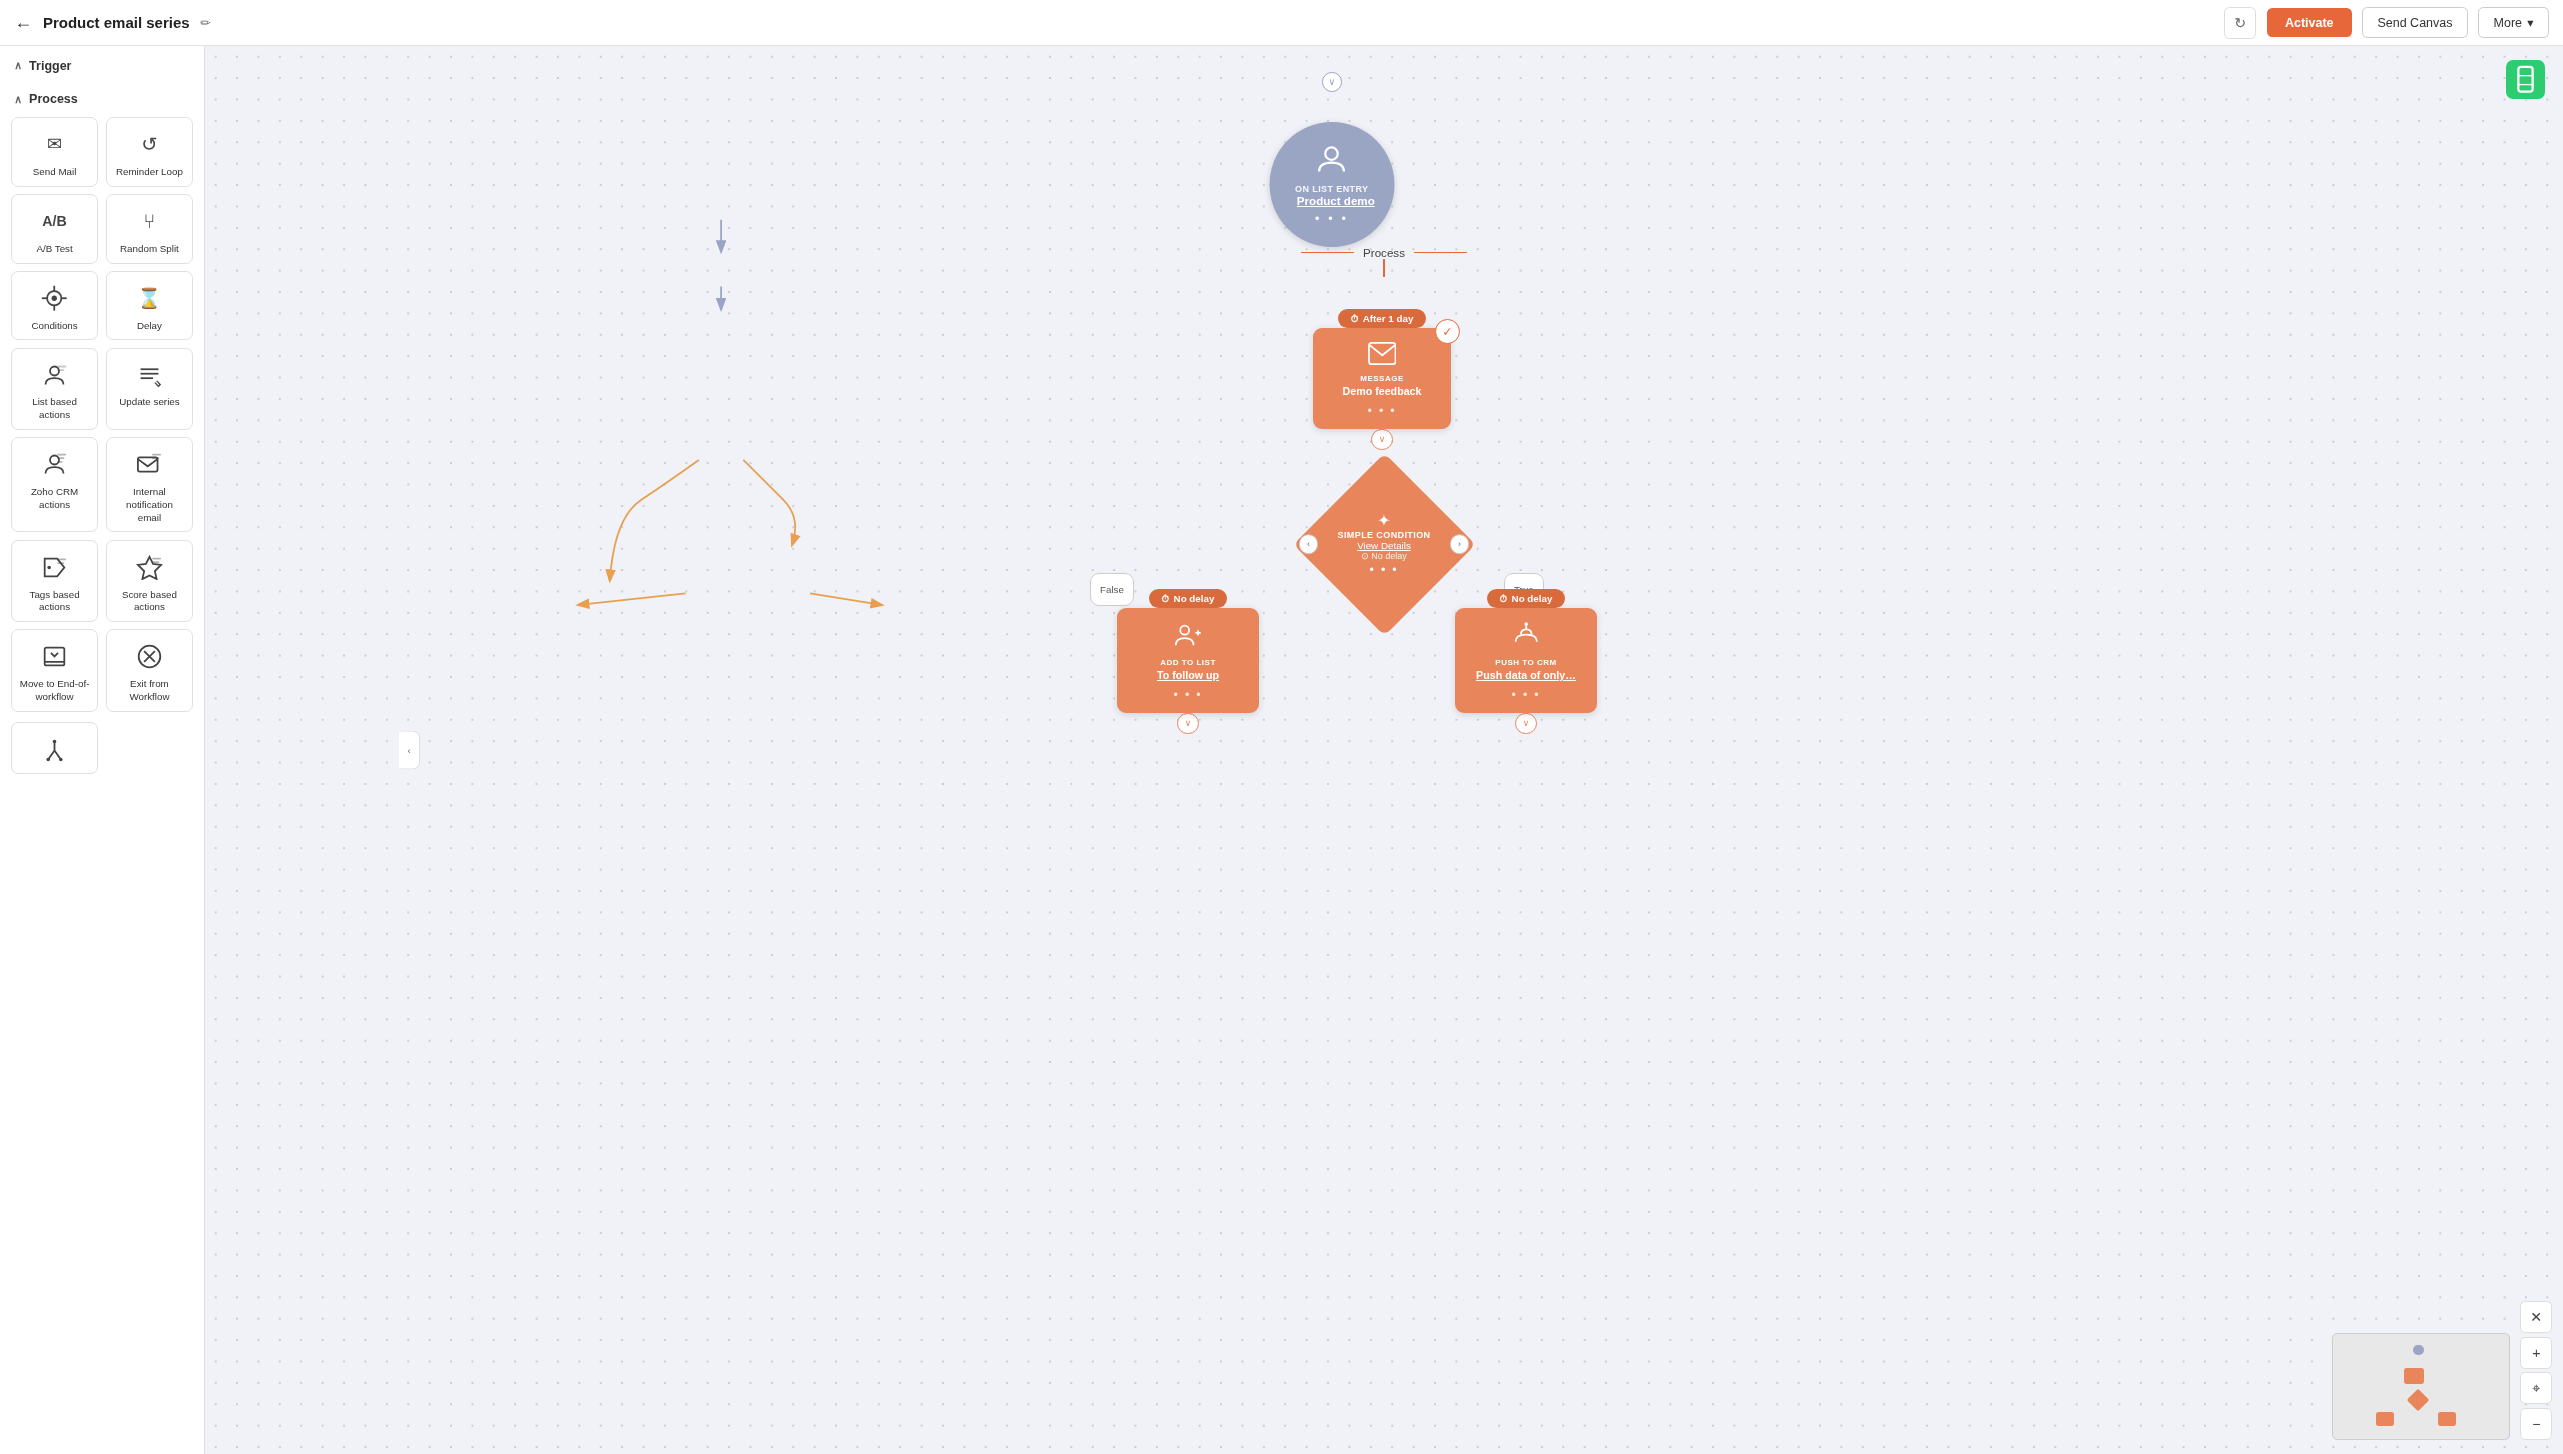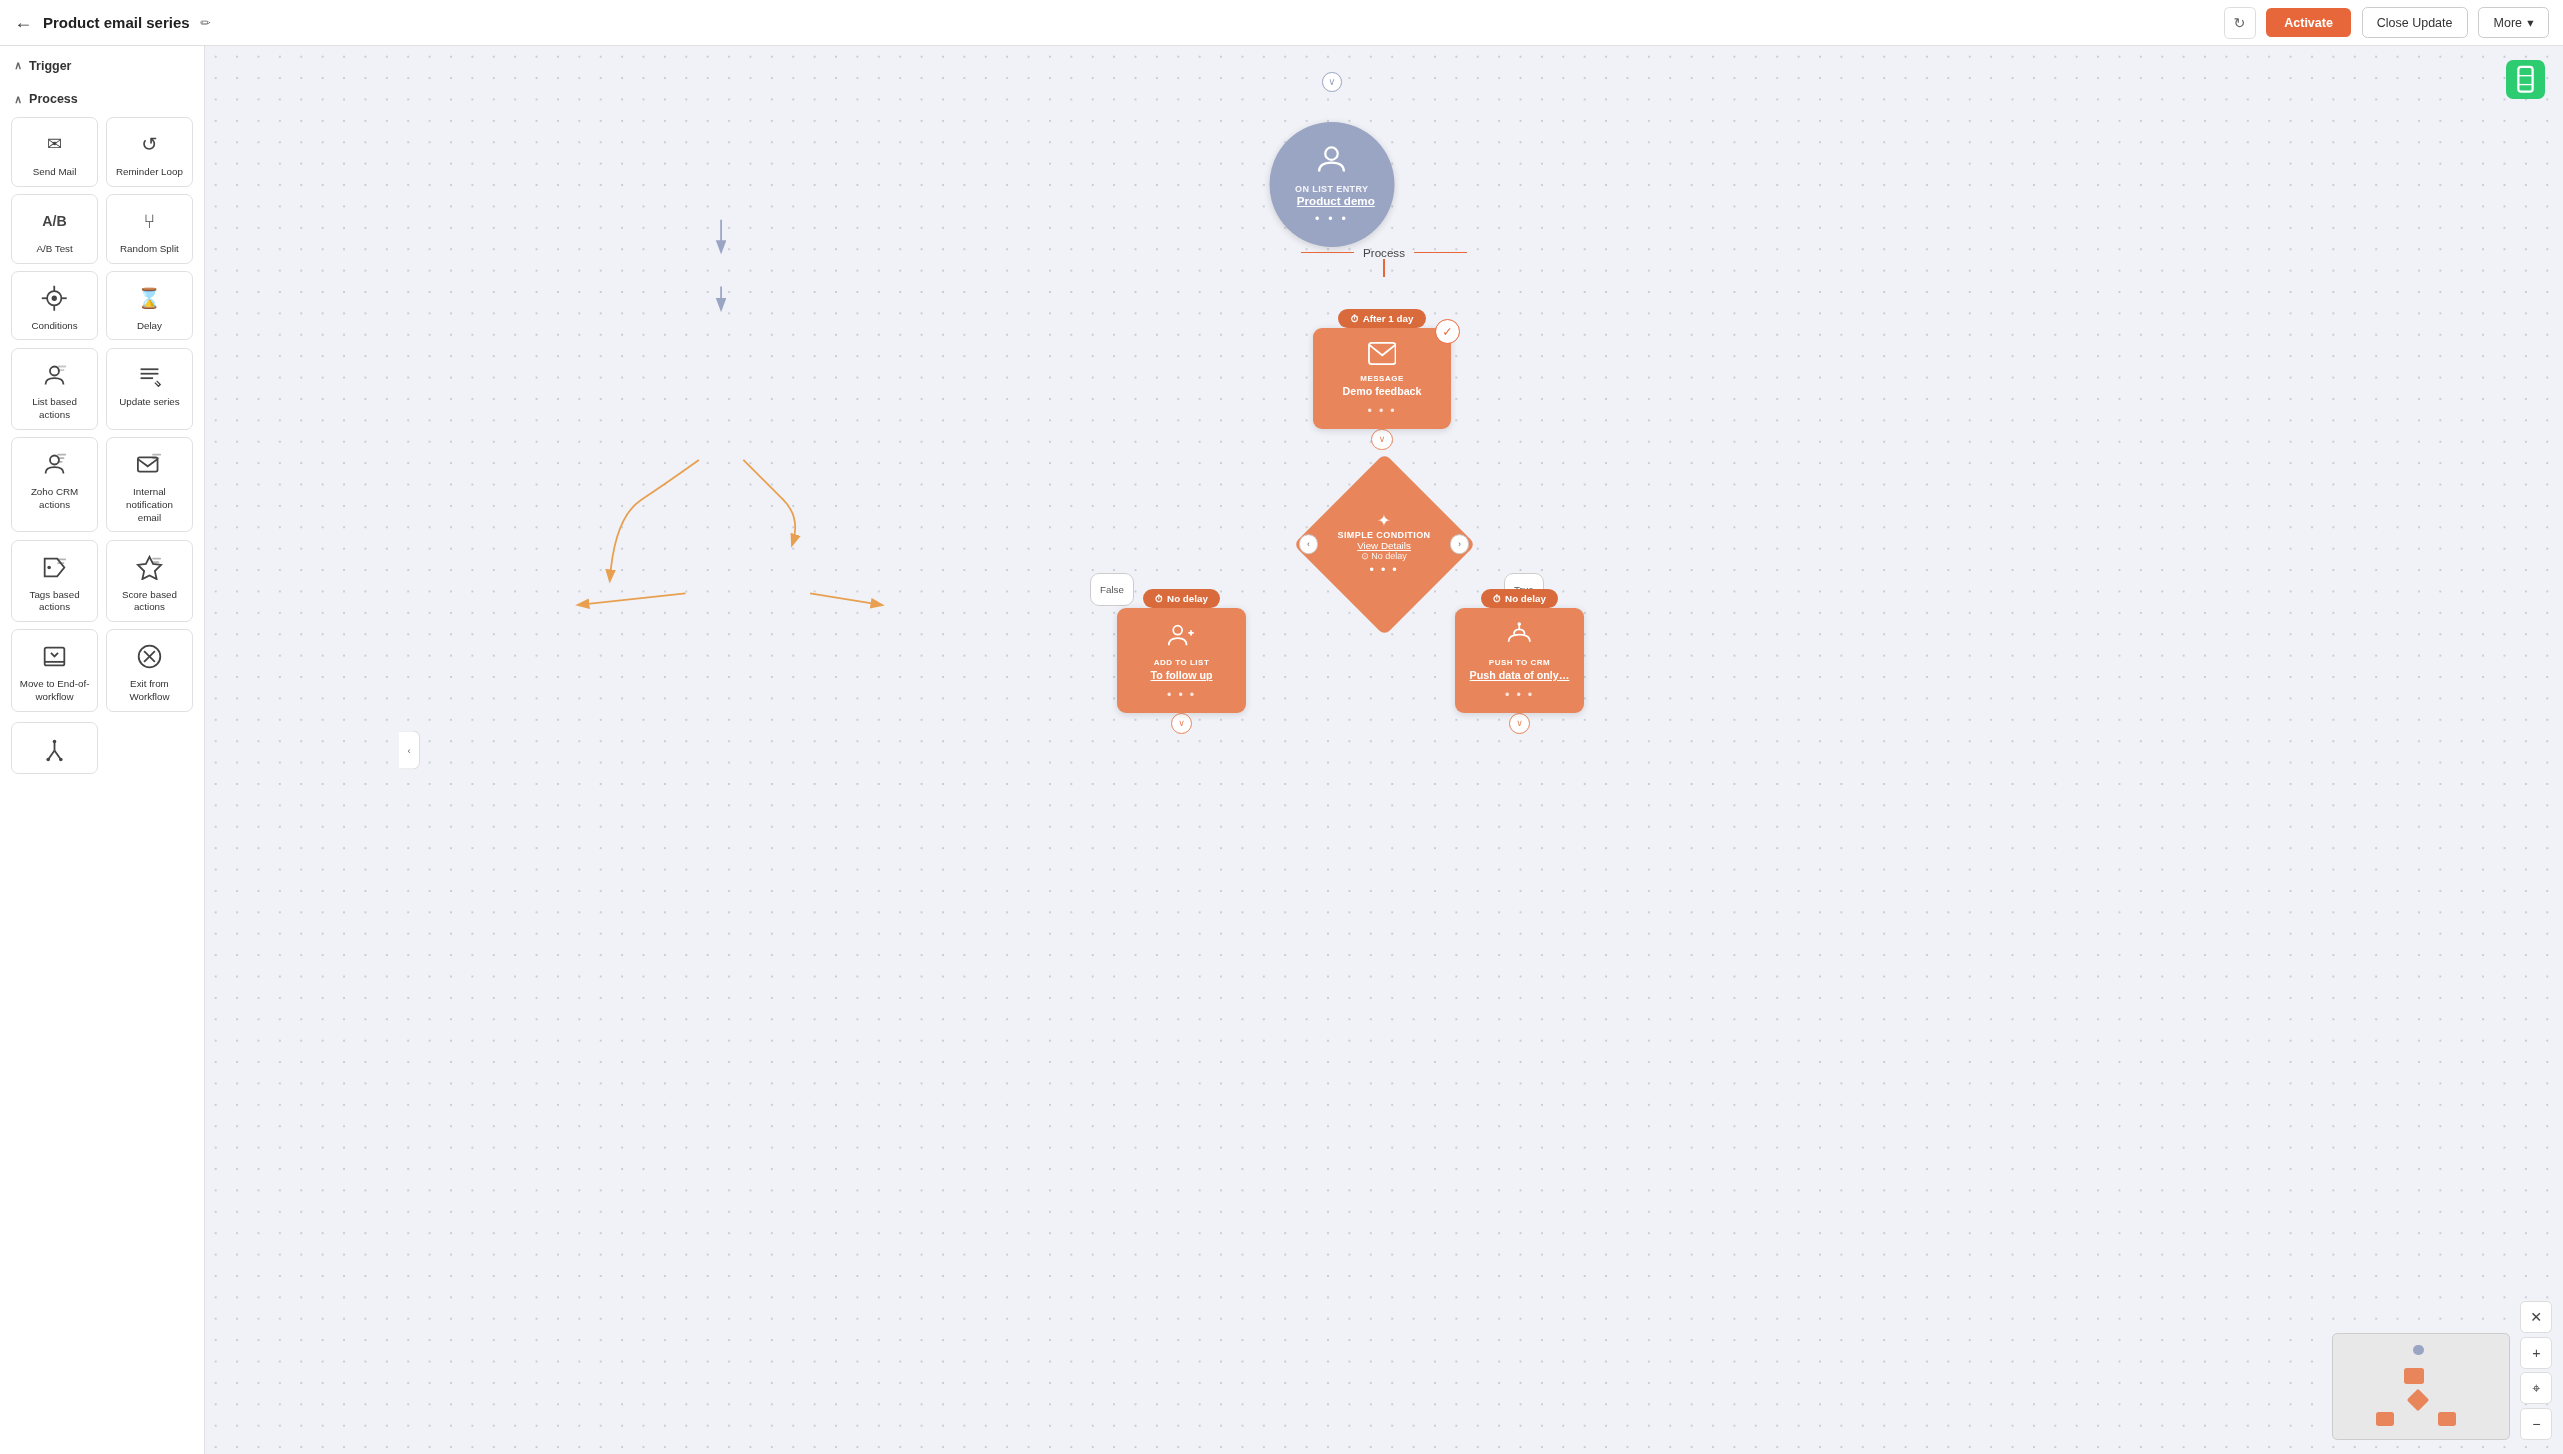--- a/index.html
+++ b/index.html
@@ -406,21 +406,21 @@
       gap: 4.4px;
       margin-bottom: 0;
       z-index: 2;
       position: relative;
     }
 
     .action-card {
       background: #e8855a;
       border-radius: 9px;
       color: #fff;
-      width: 129px;
+      width: 142px;
       display: flex;
       flex-direction: column;
       align-items: center;
       justify-content: center;
       padding: 14.2px 9px 10.7px;
       cursor: pointer;
       box-shadow: 0 1.8px 7.1px rgba(0,0,0,0.12);
       position: relative;
     }
     .action-card .ac-icon { font-size: 19.6px; margin-bottom: 3.6px; }
@@ -447,21 +447,21 @@
 </head>
 <body>
 
 <div class="header">
   <div class="header-back">←</div>
   <span class="header-title">Product email series</span>
   <span class="header-edit-icon">✏</span>
   <div class="header-spacer"></div>
   <button class="header-refresh">↻</button>
   <button class="btn-activate">Activate</button>
-  <button class="btn-close-canvas">Close Update</button>
+  <button class="btn-close-canvas">Send Canvas</button>
   <button class="btn-more">
     <span>More</span>
     <span>▾</span>
   </button>
 </div>
 
 <div class="main-layout">
 
   <div class="sidebar">
 

